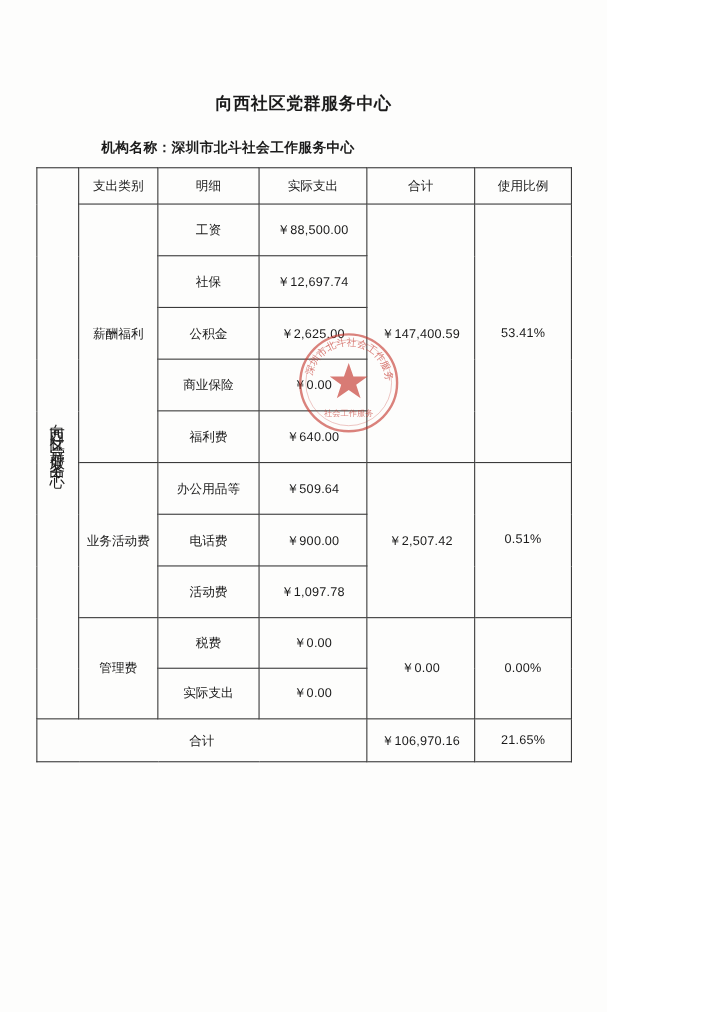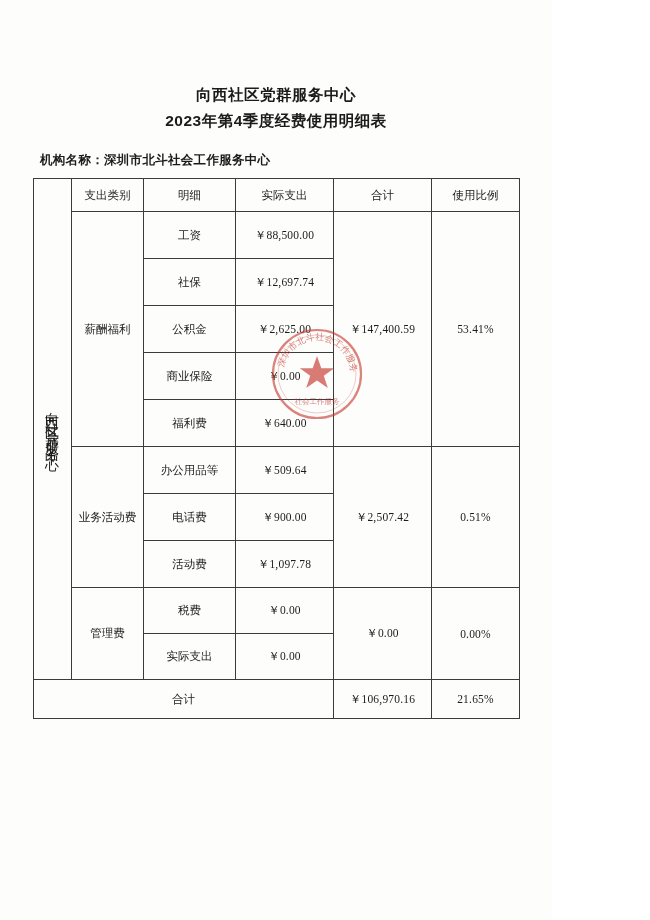--- a/index.html
+++ b/index.html
@@ -34,21 +34,21 @@
     line-height: 26px;
   }
   .doc-title-2 {
     font-size: 15.5px;
     font-weight: bold;
     letter-spacing: 0.5px;
     line-height: 26px;
   }
   .org-line {
     margin-top: 18px;
-    padding-left: 40px;
+    padding-left: 92px;
     font-size: 12.5px;
     font-weight: bold;
     letter-spacing: 0.3px;
   }
   .org-line .org-label {
     font-weight: bold;
   }
   .org-line .org-value {
     font-weight: bold;
   }
@@ -89,21 +89,21 @@
     letter-spacing: 5px;
     line-height: 24px;
     font-size: 14px;
   }
   .col-cat { width: 72px; }
   .col-det { width: 92px; }
   .col-act { width: 98px; }
   .col-sum { width: 98px; }
   .col-pct { width: 88px; }
   .amount {
-    font-family: Liberation Serif, serif;
+    font-family: Liberation Sans, sans-serif;
     font-size: 12px;
     letter-spacing: 0.2px;
   }
   .rowh { height: 47px; }
   .rowh-sm { height: 46px; }
   .total-row td { height: 38px; }
   .stamp {
     position: absolute;
     left: 236px;
     top: 148px;
@@ -115,21 +115,20 @@
   .stamp svg { display: block; }
   .footer-space { height: 40px; }
 </style>
 </head>
 <body>
 
 <div class="page">
 
   <div class="title-block">
     <div class="doc-title-1">向西社区党群服务中心</div>
-    <div class="doc-title-2">2023年第4季度经费使用明细表</div>
   </div>
 
   <div class="org-line">
     <span class="org-label"><span>机构名称：</span></span><span class="org-value">深圳市北斗社会工作服务中心</span>
   </div>
 
   <div class="table-wrap">
 
     <table class="fin">
       <colgroup>

